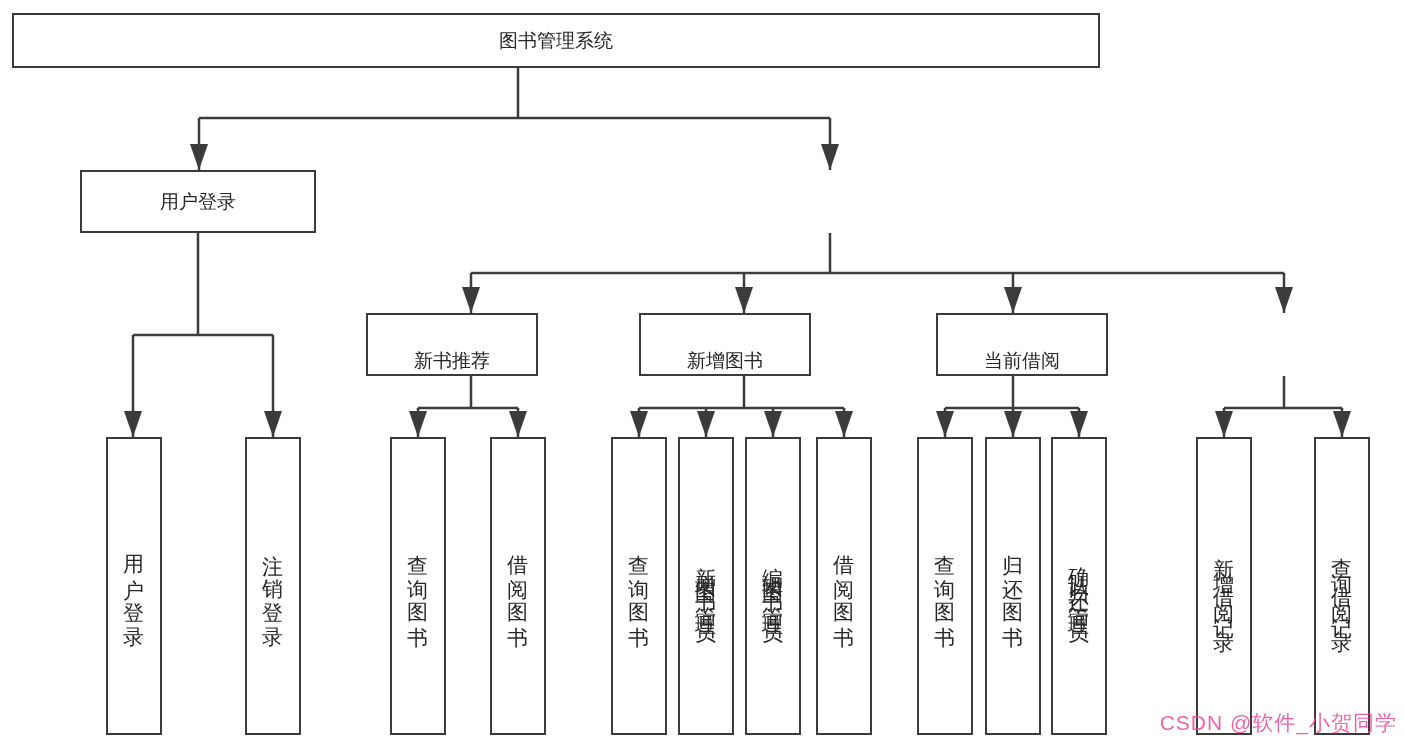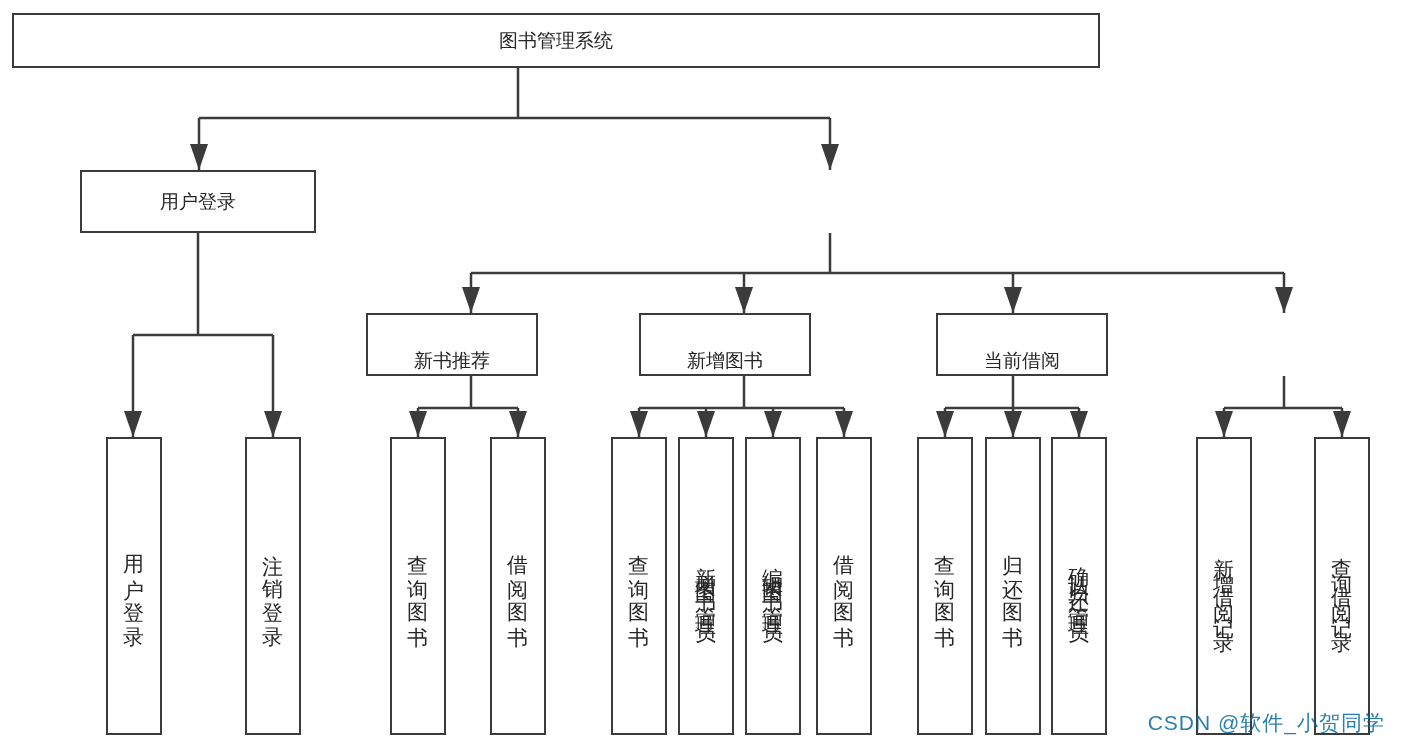--- a/index.html
+++ b/index.html
@@ -21,22 +21,22 @@
   .l2{top:170px;width:236px;}
   .l3{top:313px;width:172px;align-items:flex-end;}
   .leaf{top:437px;width:56px;height:298px;}
   .vtext{
     writing-mode:vertical-lr;text-orientation:mixed;
     font-size:21px;line-height:1;letter-spacing:24px;color:#262626;
   }
   .vtext.mid{letter-spacing:15px;}
   .vtext.tight{letter-spacing:8px;}
   .watermark{
-    position:absolute;top:709px;right:20px;z-index:6;
-    font-size:21px;letter-spacing:1px;color:#0369a1;opacity:.85;
+    position:absolute;top:709px;right:8px;z-index:6;
+    font-size:21px;letter-spacing:1px;color:#ec4899;opacity:.85;
     font-family:"Liberation Sans", sans-serif;
   }
 </style>
 </head>
 <body>
 
 <div class="stage">
 
   <svg class="wires" width="1405" height="747" viewBox="0 0 1405 747">
     <defs>

